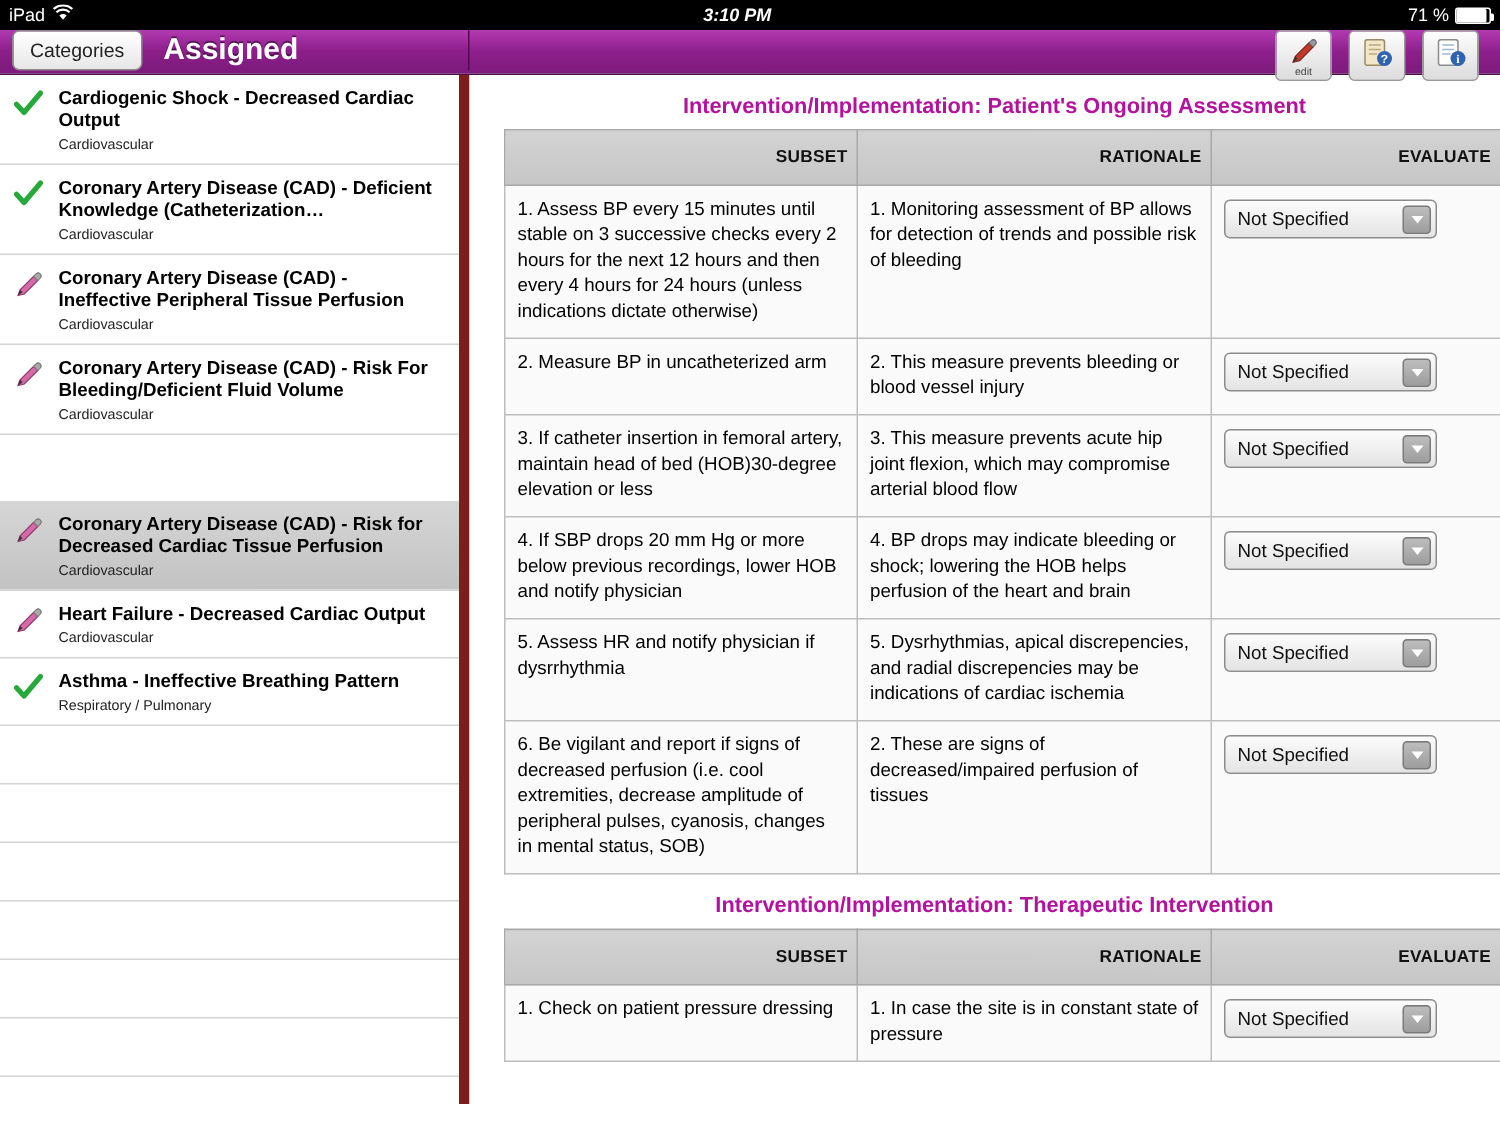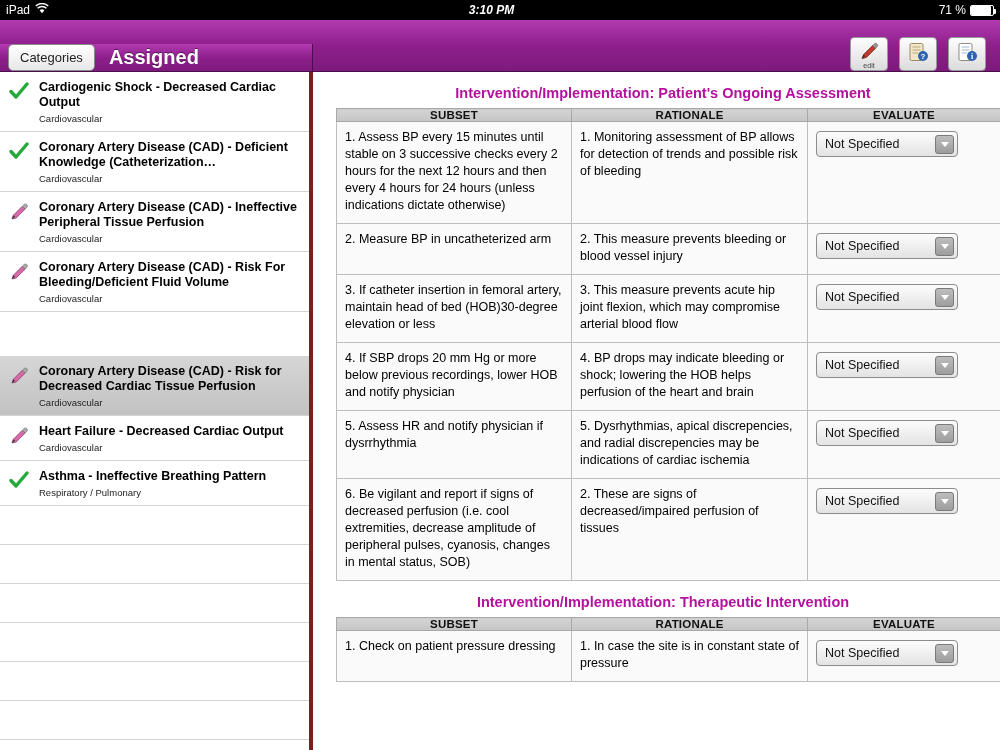--- a/index.html
+++ b/index.html
@@ -41,23 +41,23 @@
     content: ""; position: absolute; right: -3px; top: 3px;
     width: 2px; height: 5px; background: #fff; border-radius: 0 1px 1px 0;
   }
   .battery > i {
     display: block; height: 100%; background: #fff;
     width: 92%; border-radius: 1px;
   }
 
   
   .topbar {
-    height: 52px;
+    height: 30px;
     display: flex;
-    align-items: flex-end;
+    align-items: flex-start;
     background: linear-gradient(to bottom, #b23ab0 0%, #8e1f8c 50%, #7d1a7c 100%);
     border-bottom: 1px solid #4c0d4b;
   }
   .topbar-left {
     width: 313px;
     display: flex; align-items: center;
     background: linear-gradient(to bottom, #b23ab0 0%, #8e1f8c 50%, #7d1a7c 100%);
     border-right: 1px solid #4c0d4b;
     padding-left: 8px;
     gap: 14px;
@@ -97,21 +97,21 @@
 
   
   .body {
     display: flex;
     height: 686px;
   }
 
   
   .sidebar {
     width: 313px;
-    border-right: 4px solid #7f1d1d;
+    border-right: 7px solid #7f1d1d;
     background: #ffffff;
     overflow: hidden;
   }
   .list-item {
     display: flex;
     gap: 8px;
     padding: 8px 10px 7px 9px;
     border-bottom: 1px solid #d4d4d4;
     min-height: 40px;
   }
@@ -149,22 +149,22 @@
     border-collapse: collapse;
     table-layout: fixed;
     margin-left: 11px;
   }
   table.grid th {
     background: linear-gradient(to bottom, #d3d3d3, #c6c6c6);
     border: 1px solid #a8a8a8;
     font-size: 11.5px;
     font-weight: bold;
     color: #111;
-    text-align: center;
-    padding: 0 6px;
+    text-align: right;
+    padding: 12px 6px;
     letter-spacing: .2px;
   }
   table.grid td {
     border: 1px solid #bdbdbd;
     vertical-align: top;
     padding: 7px 8px 9px 8px;
     font-size: 12.5px;
     line-height: 17px;
     color: #000;
     background: #fafafa;

